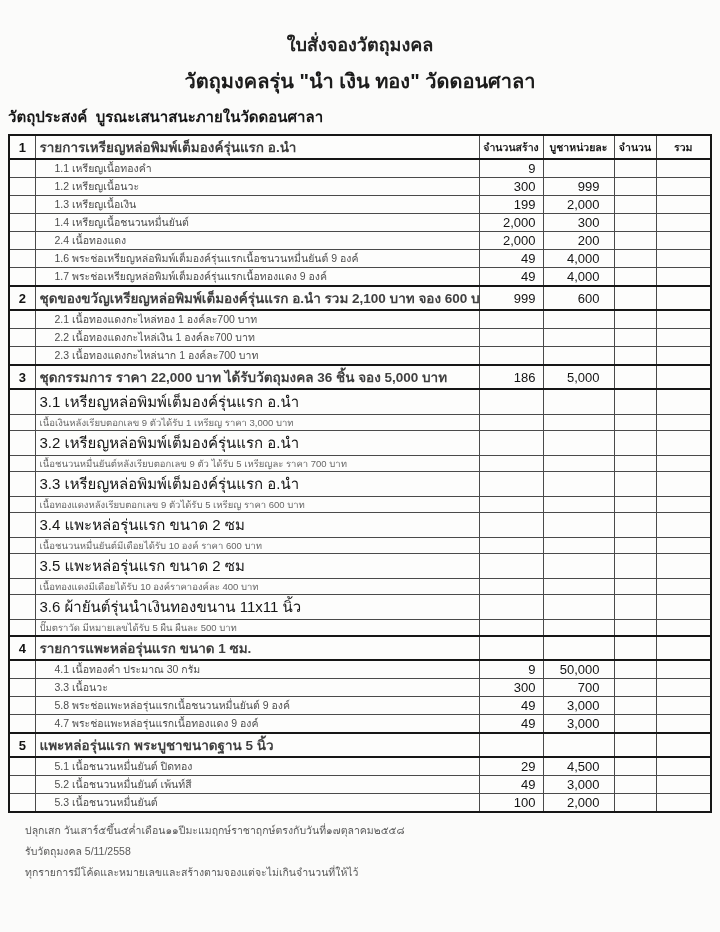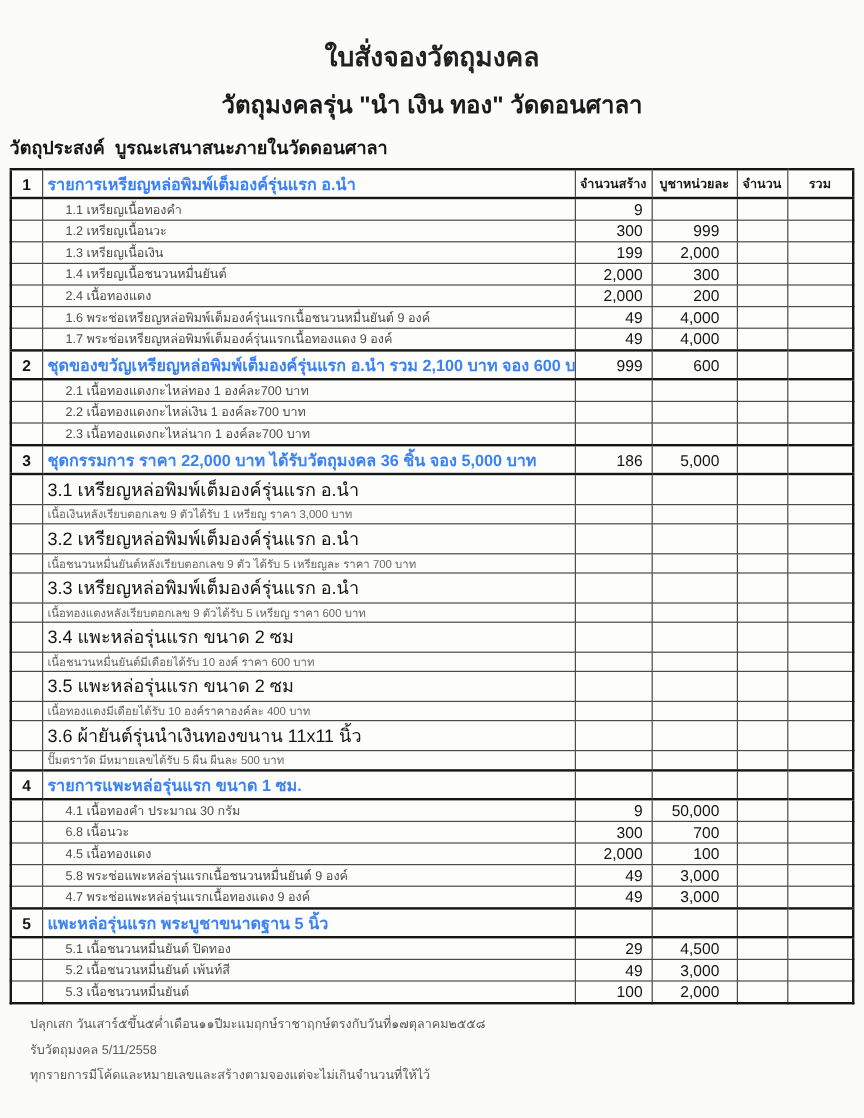--- a/index.html
+++ b/index.html
@@ -5,21 +5,21 @@
   html,body{margin:0;padding:0;}
   body{
     width:720px;height:932px;overflow:hidden;
     background:#fbfbfa;color:#1c1c1c;
     font-family:"Liberation Sans","DejaVu Sans",sans-serif;
     -webkit-font-smoothing:antialiased;
   }
   .page{width:720px;height:932px;position:relative;}
   .title1{
     text-align:center;margin-top:30px;
-    font-size:22px;font-weight:600;color:#222;
+    font-size:18px;font-weight:600;color:#222;
   }
   .title2{
     text-align:center;margin-top:6px;
     font-size:20px;font-weight:600;color:#1b1b1b;
   }
   .purpose{
     margin:8px 0 5px 8px;
     font-size:15px;font-weight:700;color:#161616;
     white-space:pre;
   }
@@ -38,21 +38,21 @@
   tr.header td,tr.section td{
     border-top:2px solid #161616;
     border-bottom:2px solid #161616;
   }
   tr.header{height:23px;}
   tr.section{height:21px;}
   tr.item{height:18px;}
   tr.subheader{height:21px;}
   tr.detail{height:16px;}
   .td-no{text-align:center;font-weight:700;font-size:13px;color:#141414;padding:0 1px;}
-  tr.header .td-label,tr.section .td-label{font-weight:700;font-size:13.5px;color:#3b82f6;}
+  tr.header .td-label,tr.section .td-label{font-weight:700;font-size:13.5px;color:#404040;}
   tr.item .td-label{font-size:10.5px;color:#4d4d4d;padding-left:19px;}
   tr.subheader .td-label{font-size:15px;font-weight:500;color:#161616;}
   tr.detail .td-label{font-size:9.5px;color:#666;}
   .td-made,.td-price{text-align:right;font-size:13px;color:#141414;}
   .td-made{padding-right:7px;}
   .td-price{padding-right:14px;}
   tr.header .td-made,tr.header .td-price,tr.header .td-qty,tr.header .td-total{
     text-align:center;font-size:10.5px;font-weight:600;color:#1a1a1a;padding:0 1px;
   }
   .notes{margin:7px 0 0 25px;}
@@ -290,31 +290,23 @@
         <tr class="item">
           <td class="td-no"></td>
           <td class="td-label">4.1 เนื้อทองคำ ประมาณ 30 กรัม</td>
           <td class="td-made">9</td>
           <td class="td-price">50,000</td>
           <td class="td-qty"></td>
           <td class="td-total"></td>
         </tr>
         <tr class="item">
           <td class="td-no"></td>
-          <td class="td-label">6.8 เนื้อนวะ</td>
+          <td class="td-label">3.3 เนื้อนวะ</td>
           <td class="td-made">300</td>
           <td class="td-price">700</td>
-          <td class="td-qty"></td>
-          <td class="td-total"></td>
-        </tr>
-        <tr class="item">
-          <td class="td-no"></td>
-          <td class="td-label">4.5 เนื้อทองแดง</td>
-          <td class="td-made">2,000</td>
-          <td class="td-price">100</td>
           <td class="td-qty"></td>
           <td class="td-total"></td>
         </tr>
         <tr class="item">
           <td class="td-no"></td>
           <td class="td-label">5.8 พระช่อแพะหล่อรุ่นแรกเนื้อชนวนหมื่นยันต์ 9 องค์</td>
           <td class="td-made">49</td>
           <td class="td-price">3,000</td>
           <td class="td-qty"></td>
           <td class="td-total"></td>

